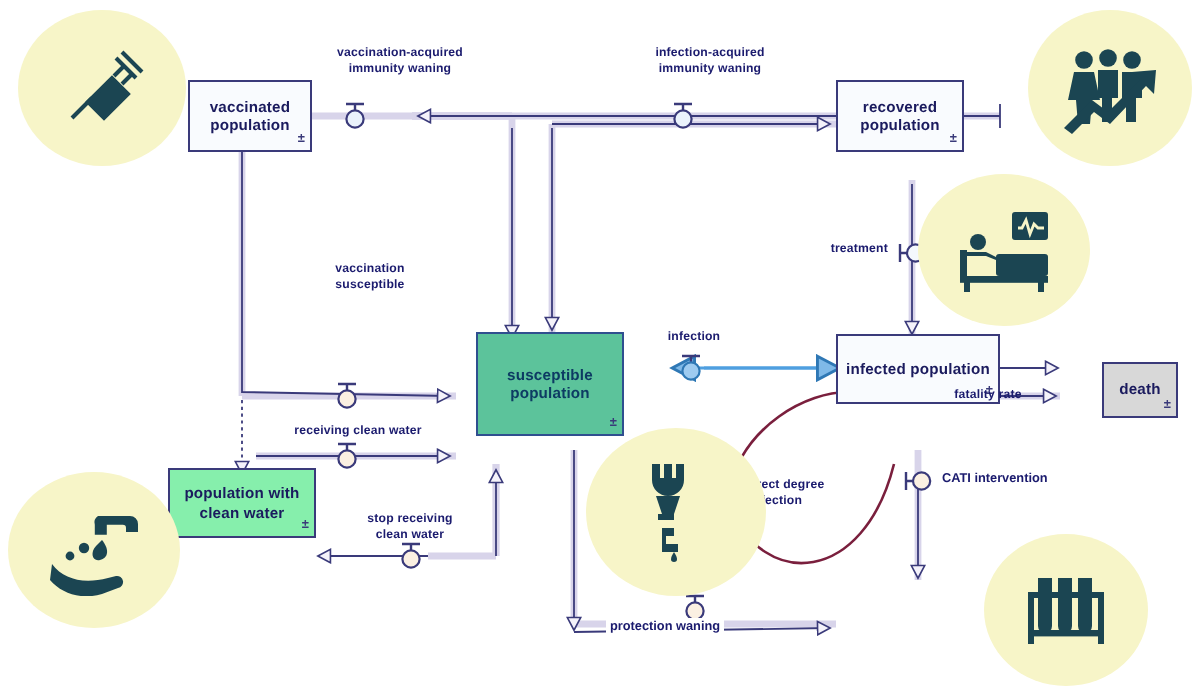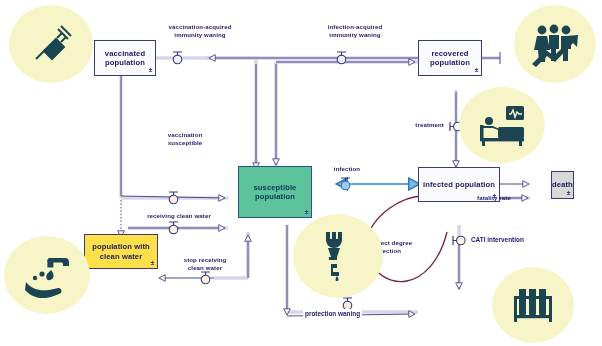--- a/index.html
+++ b/index.html
@@ -11,21 +11,21 @@
               display:flex;align-items:center;justify-content:center;}
   .iconbubble svg{display:block;}
   .stock{position:absolute;box-sizing:border-box;border:1.1px solid #3a3a7a;
          display:flex;align-items:center;justify-content:center;text-align:center;
          font-size:7.6px;font-weight:bold;color:#1b1b5e;line-height:1.25;
          letter-spacing:.1px;}
   .stock .pm{position:absolute;right:2.5px;bottom:0.5px;font-size:6.5px;
              font-weight:bold;color:#3a3a7a;}
   .s-white{background:#f9fbfe;}
   .s-green{background:#5cc39b;border-color:#2f4f8f;color:#0d3b63;}
-  .s-peach{background:#fde047;border-color:#3a3a7a;justify-content:flex-end;}
+  .s-peach{background:#86efac;border-color:#3a3a7a;justify-content:flex-end;}
   .s-grey{background:#d8d8d8;border-color:#3a3a7a;}
   .flowlabel{position:absolute;font-size:6.1px;font-weight:bold;color:#1b1b6e;
              text-align:center;line-height:1.3;letter-spacing:.1px;}
   .boxlabel{position:absolute;font-size:6.4px;font-weight:bold;color:#1b1b6e;
             background:#ffffff;padding:1px 2px;white-space:nowrap;}
   .valve{position:absolute;}
 </style>
 </head>
 <body>
 
@@ -186,21 +186,21 @@
   <div class="stock s-green" style="left:238px;top:166px;width:74px;height:52px">
     <span>susceptible population</span>
     <span class="pm">±</span>
   </div>
 
   <div class="stock s-white" style="left:418px;top:167px;width:82px;height:35px">
     <span>infected population</span>
     <span class="pm">±</span>
   </div>
 
-  <div class="stock s-grey" style="left:551px;top:171px;width:23px;height:28px">
+  <div class="stock s-grey" style="left:551px;top:181px;width:38px;height:28px">
     <span>death</span>
     <span class="pm">±</span>
   </div>
 
   <div class="stock s-peach" style="left:84px;top:234px;width:74px;height:35px">
     <span>population with clean water</span>
     <span class="pm">±</span>
   </div>
 
 

